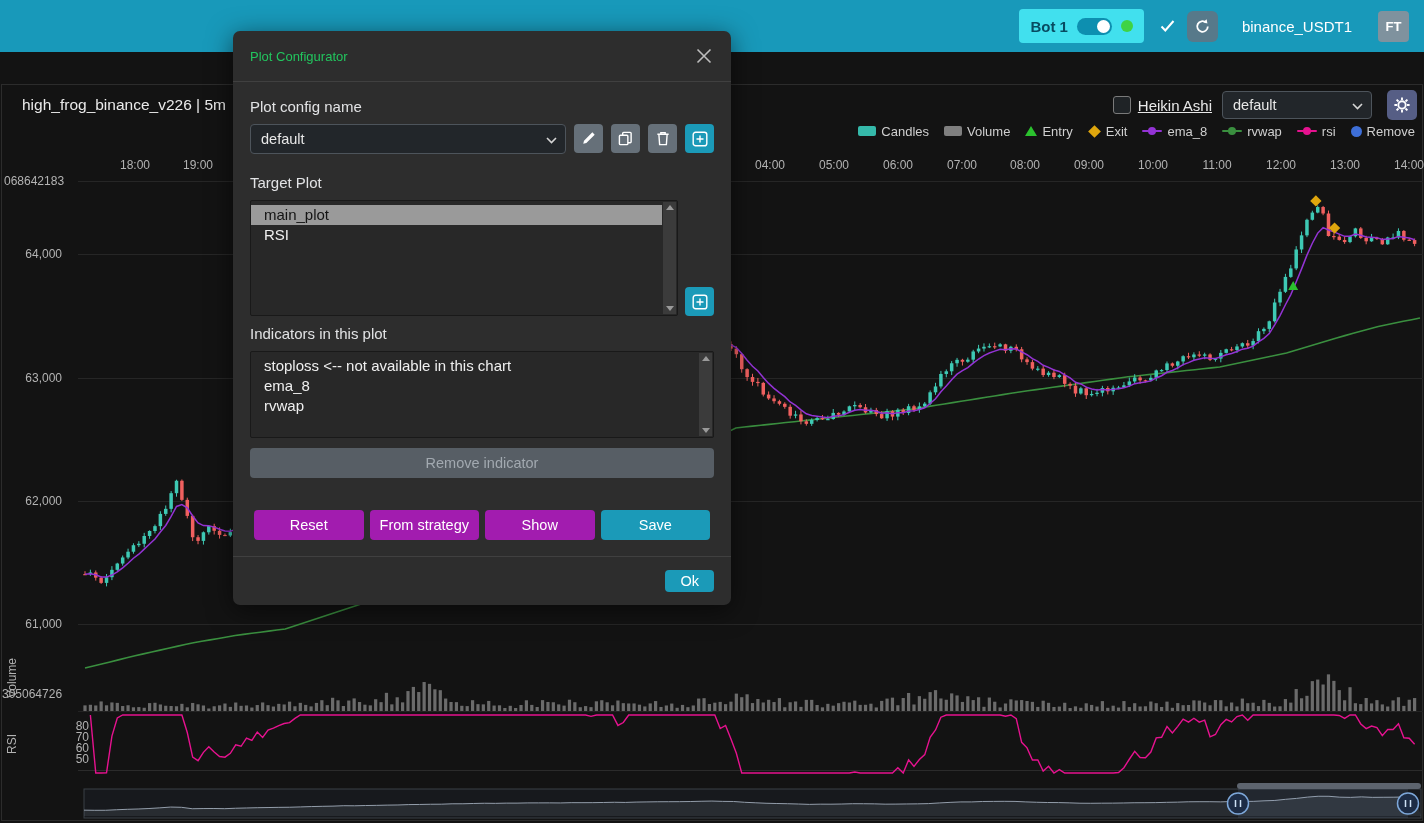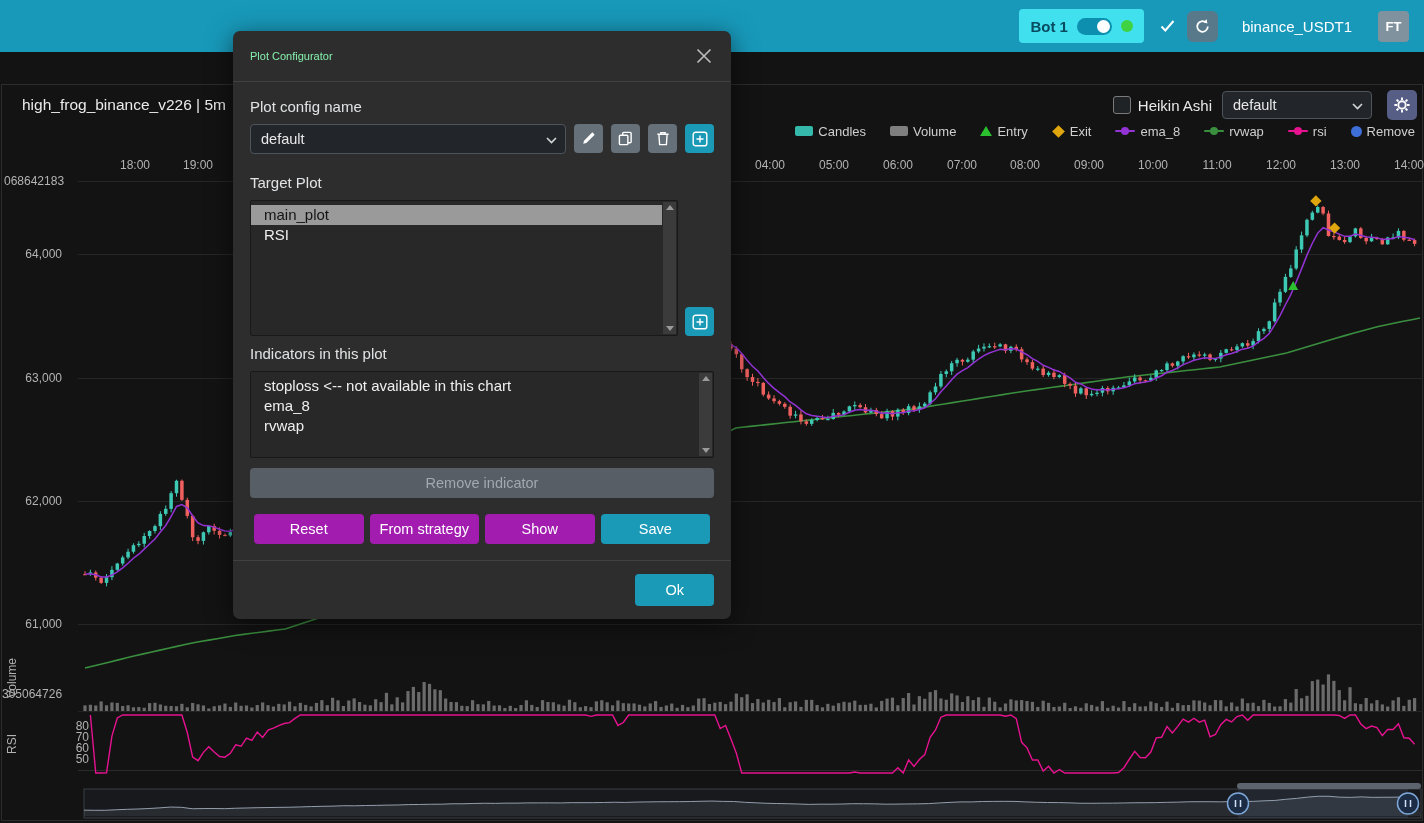--- a/index.html
+++ b/index.html
@@ -20,75 +20,75 @@
   .nav-botname{margin-left:24px;color:#fff;font-size:15px;}
   .nav-logo{margin-left:26px;width:31px;height:31px;border:none;border-radius:4px;background:#7f929e;color:#fff;
     font-size:13px;font-weight:bold;cursor:pointer;font-family:inherit;}
 
   
   .chart-card{position:absolute;top:84px;left:1px;right:1px;bottom:2px;border:1px solid #2c2c2c;z-index:0;pointer-events:none;}
   #chart-svg{position:absolute;top:0;left:0;z-index:1;}
   .chart-title{position:absolute;left:22px;top:96px;color:#eaeaea;font-size:15.5px;z-index:2;}
   .chart-controls{position:absolute;top:90px;right:7px;height:30px;display:flex;align-items:center;z-index:2;}
   .checkbox{width:16px;height:16px;border:1px solid #7a7a7a;border-radius:3px;background:#1f2326;display:inline-block;cursor:pointer;}
-  .ha-label{color:#e8e8e8;font-size:15px;margin:0 10px 0 7px;}
+  .ha-label{color:#e8e8e8;font-size:15px;margin:0 10px 0 7px;text-decoration:underline;}
   .select{position:relative;display:flex;align-items:center;background:#22262a;border:1px solid #4d545b;border-radius:4px;
     color:#e8e8e8;font-size:14.5px;padding:0 26px 0 10px;height:28px;cursor:pointer;box-sizing:border-box;}
   .select .chev{position:absolute;right:8px;top:50%;transform:translateY(-50%);}
   .chart-controls .select{width:150px;}
   .gear-btn{margin-left:15px;width:30px;height:30px;border:none;border-radius:5px;background:#565e85;
     display:flex;align-items:center;justify-content:center;cursor:pointer;padding:0;}
-  .legend{position:absolute;top:123px;right:9px;display:flex;align-items:center;gap:24px;z-index:2;height:16px;}
+  .legend{position:absolute;top:123px;right:9px;display:flex;align-items:center;gap:15px;z-index:2;height:16px;}
   .legend-item{display:flex;align-items:center;gap:5px;cursor:pointer;}
   .legend-label{color:#cfcfcf;font-size:13px;}
   .lm{display:inline-block;position:relative;}
   .lm-rect{width:18px;height:10px;border-radius:2px;}
   .lm-circle{width:11px;height:11px;border-radius:50%;}
   .lm-triangle{width:0;height:0;border-left:6px solid transparent;border-right:6px solid transparent;border-bottom:10px solid #2bc12e;}
   .lm-diamond{width:13px;height:13px;}
   .lm-diamond span{display:block;width:9px;height:9px;margin:2px;transform:rotate(45deg);}
   .lm-line{width:20px;height:2px;border-radius:1px;}
   .lm-dot{position:absolute;left:50%;top:50%;width:8px;height:8px;border-radius:50%;transform:translate(-50%,-50%);}
 
   
   .modal{position:absolute;left:233px;top:31px;width:498px;background:#2d2d2d;border-radius:7px;z-index:20;
     box-shadow:0 5px 26px rgba(0,0,0,.55);color:#e6e6e6;box-sizing:border-box;}
   .modal-header{display:flex;justify-content:space-between;align-items:center;padding:15px 17px;border-bottom:1px solid #404040;}
-  .modal-title{font-size:11px;font-weight:500;margin:0;color:#86efac;}
+  .modal-title{font-size:13px;font-weight:500;margin:0;color:#22c55e;}
   .modal-close{background:none;border:none;cursor:pointer;padding:2px;display:flex;}
   .modal-body{padding:16px 17px;}
   .form-label{font-size:15px;margin:0 0 9px;color:#e2e3e5;}
   .config-row{display:flex;gap:8px;margin-bottom:20px;}
   .config-row .select{width:316px;height:30px;}
   .icon-btn{width:29px;height:29px;border:none;border-radius:4px;display:flex;align-items:center;justify-content:center;
     cursor:pointer;padding:0;flex:none;}
   .icon-btn.gray{background:#667079;}
   .icon-btn.teal{background:#1b9ab8;}
   .target-row{display:flex;gap:7px;align-items:flex-end;margin-bottom:9px;}
   .listbox{background:#282828;border:1px solid #191919;border-radius:2px;position:relative;font-size:15px;
     padding:4px 15px 4px 0;box-sizing:border-box;overflow:hidden;}
-  .listbox.target{width:428px;height:136px;}
+  .listbox.target{width:428px;height:116px;}
   .listbox.indicators{width:100%;height:87px;margin-bottom:10px;}
   .list-item{padding:0 2px 0 13px;line-height:20px;color:#efefef;white-space:nowrap;cursor:default;}
   .list-item.selected{background:#9a9a9a;color:#141414;}
   .vscroll{position:absolute;top:1px;right:1px;bottom:1px;width:13px;background:#3b3b3b;
     display:flex;flex-direction:column;justify-content:space-between;align-items:center;padding:3px 0;box-sizing:border-box;}
   .arr-up{width:0;height:0;border-left:4px solid transparent;border-right:4px solid transparent;border-bottom:5px solid #9a9a9a;}
   .arr-down{width:0;height:0;border-left:4px solid transparent;border-right:4px solid transparent;border-top:5px solid #9a9a9a;}
   .btn{height:30px;border:none;border-radius:4px;font-size:14.5px;color:#fff;cursor:pointer;font-family:inherit;}
   .btn.gray{background:#a21caf;}
   .btn.teal{background:#1b9ab8;}
   .btn.disabled{background:#575e65;color:#a2a9b0;}
   .btn-row{display:flex;gap:6px;}
-  .btn-row.main{margin-bottom:16px;}
+  .btn-row.main{margin-bottom:32px;}
   .btn-row.main .btn{flex:1;}
   .btn-row.quad{padding:0 4px;}
   .btn-row.quad .btn{flex:1;}
   .modal-footer{border-top:1px solid #404040;padding:13px 17px;display:flex;justify-content:flex-end;}
-  .ok-btn{height:32px;padding:0 30px;}
+  .ok-btn{height:22px;padding:0 15px;}
 </style>
 </head>
 <body>
 
 <div class="app">
 
   <svg id="chart-svg" width="1424" height="823">
       <line x1="78" y1="181.5" x2="1423" y2="181.5" stroke="#262626"></line>
       <line x1="78" y1="254.5" x2="1423" y2="254.5" stroke="#262626"></line>
       <line x1="78" y1="378.5" x2="1423" y2="378.5" stroke="#262626"></line>

